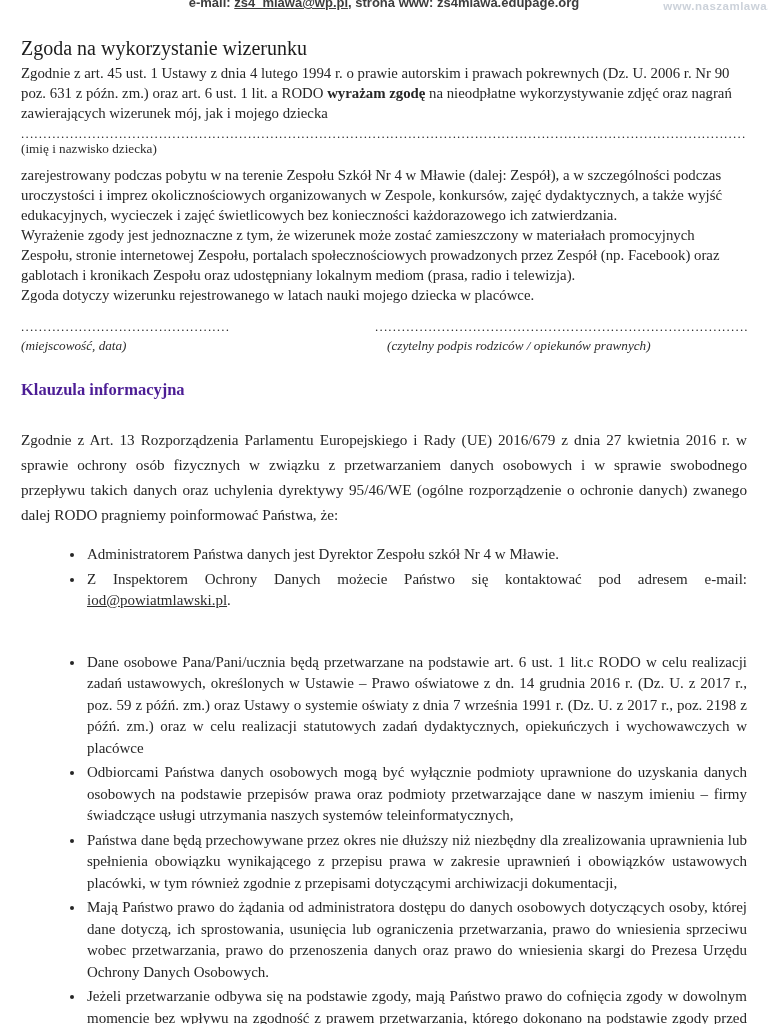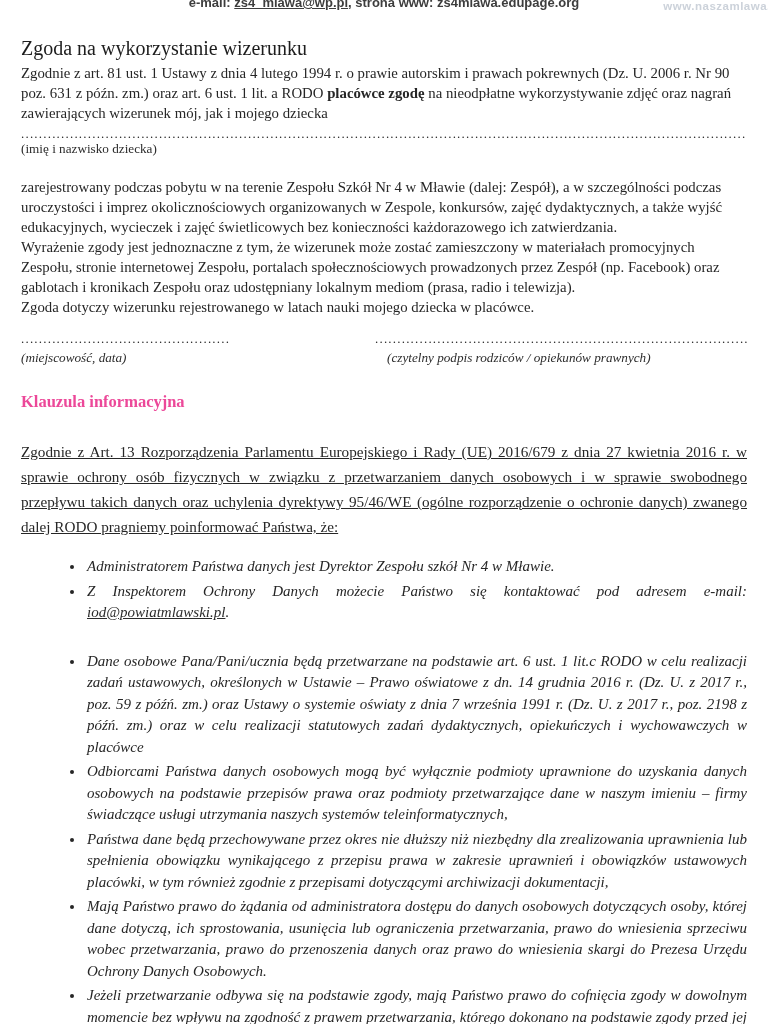--- a/index.html
+++ b/index.html
@@ -65,21 +65,21 @@
     line-height: 14px;
     white-space: nowrap;
     overflow: hidden;
     color: #2c2c2c;
     margin-top: 4px;
   }
   .field-label {
     font-size: 13.2px;
     line-height: 15px;
     color: #2c2c2c;
-    margin-bottom: 21px;
+    margin-bottom: 9px;
   }
   
   .signature-row {
     display: flex;
     justify-content: space-between;
     margin-top: 15px;
   }
   .sig-left  { width: 215px; }
   .sig-right { width: 372px; }
   .sig-dots {
@@ -95,63 +95,61 @@
     color: #2c2c2c;
     margin-top: 4px;
     font-style: italic;
   }
   .sig-right .sig-label { padding-left: 12px; }
   
   h2.section-title {
     font-size: 16.5px;
     font-weight: bold;
     margin: 26px 0 0 0;
-    color: #ec4899;
+    color: #4c1d95;
   }
   .info-intro {
     font-size: 15.2px;
     line-height: 25px;
     text-align: justify;
     margin: 27px 0 17px 0;
-    text-decoration: underline;
   }
   ul.bullet-list {
     margin: 7px 0 0 0;
     padding-left: 64px;
     list-style: disc;
   }
   ul.bullet-list li {
     font-size: 15px;
     line-height: 21.5px;
     text-align: justify;
     margin-bottom: 3px;
     padding-left: 2px;
-    font-style: italic;
   }
   ul.bullet-list li.gap-after {
-    margin-bottom: 27px;
+    margin-bottom: 40px;
   }
   a.doc-link-serif {
     color: #2c2c2c;
     text-decoration: underline;
   }
 </style>
 </head>
 <body>
 
 <div class="page">
 
   <div class="letterhead">
     <span>e-mail: </span><a href="#" class="doc-link">zs4_mlawa@wp.pl</a><span>, strona www: </span><span>zs4mlawa.edupage.org</span>
   </div>
   <div class="watermark">www.naszamlawa.pl</div>
 
   <h1 class="doc-title">Zgoda na wykorzystanie wizerunku</h1>
 
-  <p class="body-text"><span>Zgodnie z art. 81 ust. 1 Ustawy z dnia 4 lutego 1994 r. o prawie autorskim i prawach pokrewnych (Dz. U. 2006 r. Nr 90 poz. 631 z późn. zm.) oraz art. 6 ust. 1 lit. a RODO </span><span class="intro-bold">placówce zgodę</span><span> na nieodpłatne wykorzystywanie zdjęć oraz nagrań zawierających wizerunek mój, jak i mojego dziecka</span></p>
+  <p class="body-text"><span>Zgodnie z art. 45 ust. 1 Ustawy z dnia 4 lutego 1994 r. o prawie autorskim i prawach pokrewnych (Dz. U. 2006 r. Nr 90 poz. 631 z późn. zm.) oraz art. 6 ust. 1 lit. a RODO </span><span class="intro-bold">wyrażam zgodę</span><span> na nieodpłatne wykorzystywanie zdjęć oraz nagrań zawierających wizerunek mój, jak i mojego dziecka</span></p>
 
   <div class="dotline">........................................................................................................................................................................,</div>
   <div class="field-label">(imię i nazwisko dziecka)</div>
 
   <p class="body-text">zarejestrowany podczas pobytu w na terenie Zespołu Szkół Nr 4 w Mławie (dalej: Zespół), a w szczególności podczas uroczystości i imprez okolicznościowych organizowanych w Zespole, konkursów, zajęć dydaktycznych, a także wyjść edukacyjnych, wycieczek i zajęć świetlicowych bez konieczności każdorazowego ich zatwierdzania.</p>
   <p class="body-text">Wyrażenie zgody jest jednoznaczne z tym, że wizerunek może zostać zamieszczony w materiałach promocyjnych Zespołu, stronie internetowej Zespołu, portalach społecznościowych prowadzonych przez Zespół (np. Facebook) oraz gablotach i kronikach Zespołu oraz udostępniany lokalnym mediom (prasa, radio i telewizja).</p>
   <p class="body-text">Zgoda dotyczy wizerunku rejestrowanego w latach nauki mojego dziecka w placówce.</p>
 
   <div class="signature-row">
     <div class="sig-left">

